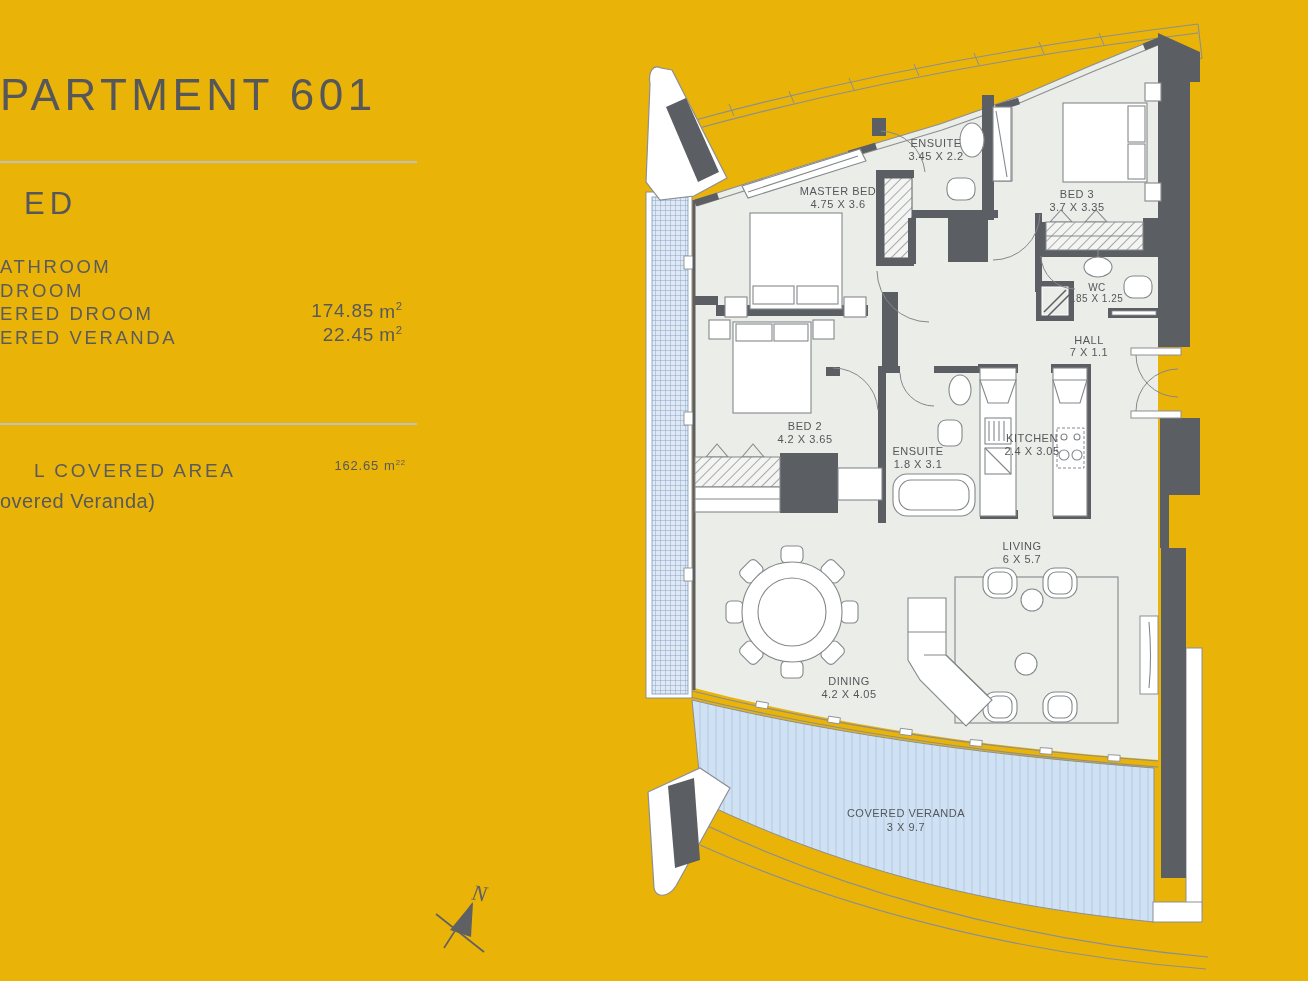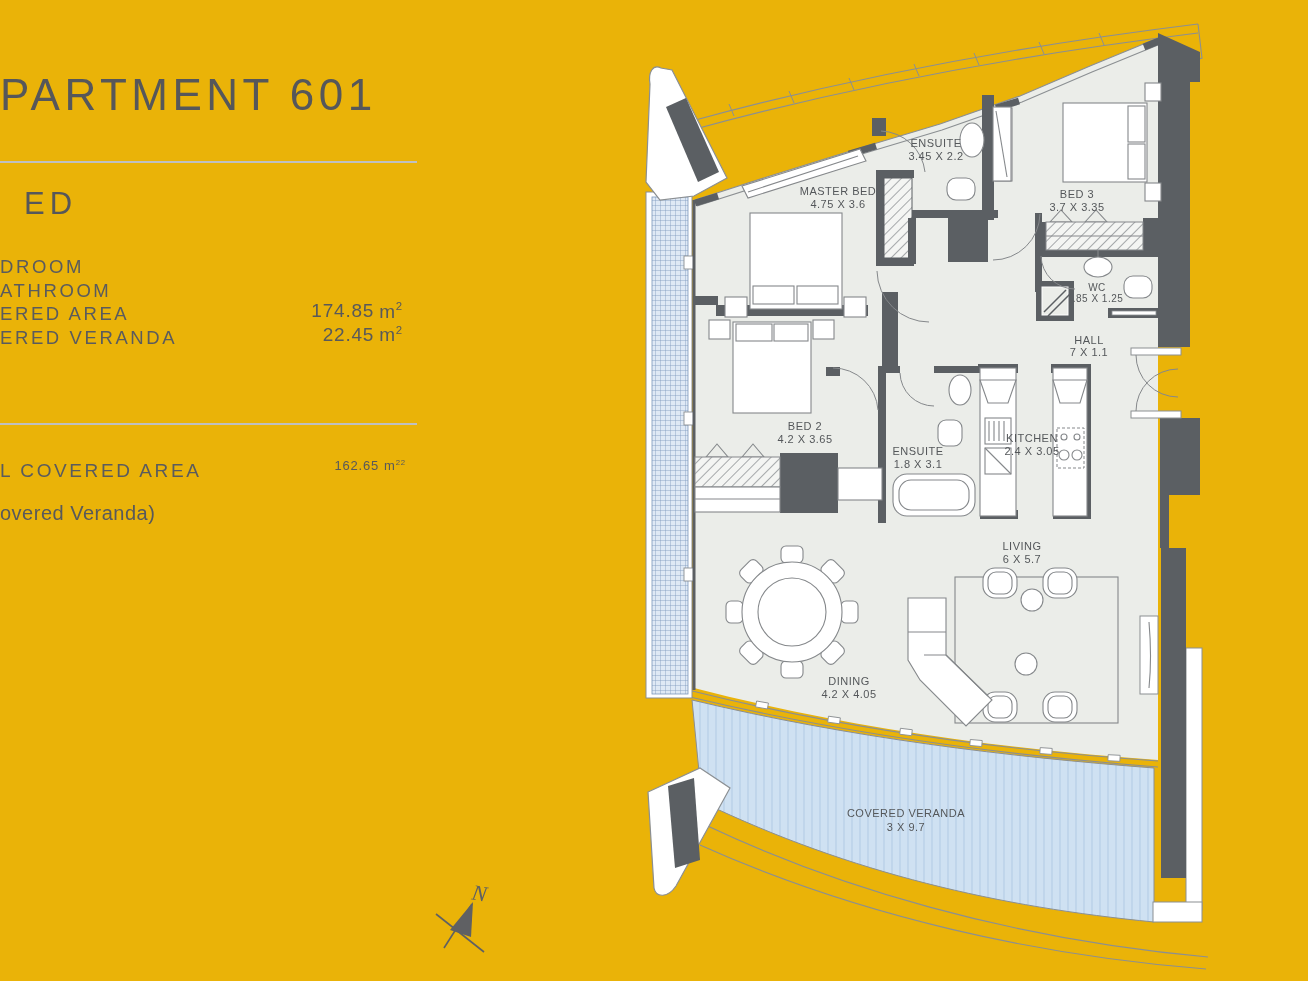--- a/index.html
+++ b/index.html
@@ -16,21 +16,21 @@
   .spec-row{position:relative;height:23.6px;font-size:18.5px;font-weight:500;
             letter-spacing:2.6px;color:#5a5b5e;white-space:nowrap;}
   .spec-val{position:absolute;right:0;top:-3px;font-size:19px;font-weight:400;
             letter-spacing:0.8px;color:#58595b;}
   .spec-val .u{margin-left:5px;}
   sup{font-size:60%;}
   .total{position:absolute;left:0;top:460px;width:406px;}
   .total-label{font-size:19px;font-weight:500;letter-spacing:2.6px;color:#5a5b5e;white-space:nowrap;}
   .total-val{position:absolute;right:0;top:-2px;font-size:13px;letter-spacing:0.8px;color:#58595b;}
   .total-val .u{margin-left:5px;}
-  .total-note{margin-top:20px;font-size:20px;color:#58595b;letter-spacing:0.5px;}
+  .total-note{margin-top:8px;font-size:20px;color:#58595b;letter-spacing:0.5px;}
   
   svg{position:absolute;left:0;top:0;}
   .rl{font-family:"Liberation Sans",sans-serif;font-size:11px;letter-spacing:0.5px;
       fill:#54575a;text-anchor:middle;}
   .rl-sm{font-size:10px;}
   .north-n{font-family:"Liberation Serif",serif;font-size:22px;font-style:italic;fill:#5f6063;}
   .fur{fill:#ffffff;stroke:#85888b;stroke-width:1.1;}
   .furn{fill:none;stroke:#85888b;stroke-width:1.1;}
   .thin{fill:none;stroke:#8b8f92;stroke-width:1.1;}
   .wall{fill:#5b5f63;}
@@ -40,39 +40,39 @@
 <body>
 
 <div class="page">
 
   <div class="apt-title">PARTMENT 601</div>
   <div class="rule rule-1"></div>
   <div class="apt-subtitle">ED</div>
 
   <div class="specs">
     <div class="spec-row">
+      <span>ATHROOM</span>
+    </div>
+    <div class="spec-row">
       <span>DROOM</span>
     </div>
     <div class="spec-row">
-      <span>ATHROOM</span>
-    </div>
-    <div class="spec-row">
-      <span>ERED AREA</span>
+      <span>ERED DROOM</span>
       <span class="spec-val"><span>174.85</span><span class="u">m</span><sup>2</sup></span>
     </div>
     <div class="spec-row">
       <span>ERED VERANDA</span>
       <span class="spec-val"><span>22.45</span><span class="u">m</span><sup>2</sup></span>
     </div>
   </div>
 
   <div class="rule rule-2"></div>
 
   <div class="total">
-    <div style="position:relative;">
+    <div style="position:relative;padding-left:34px;">
       <span class="total-label">L COVERED AREA</span>
       <span class="total-val"><span>162.65</span><span class="u">m</span><sup>22</sup></span>
     </div>
     <div class="total-note">overed Veranda)</div>
   </div>
 
   <svg width="1308" height="981" viewBox="0 0 1308 981">
     <defs>
       <pattern id="mesh" width="5" height="5" patternUnits="userSpaceOnUse">
         <rect width="5" height="5" fill="#dfe9f5"></rect>

